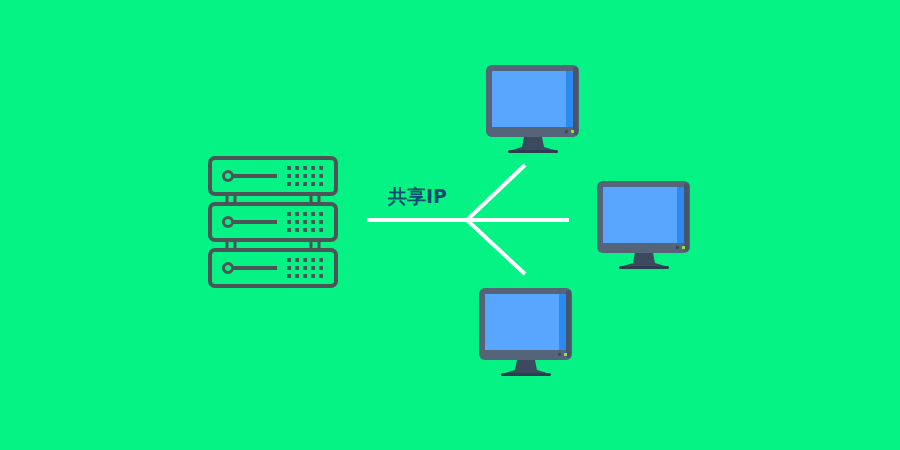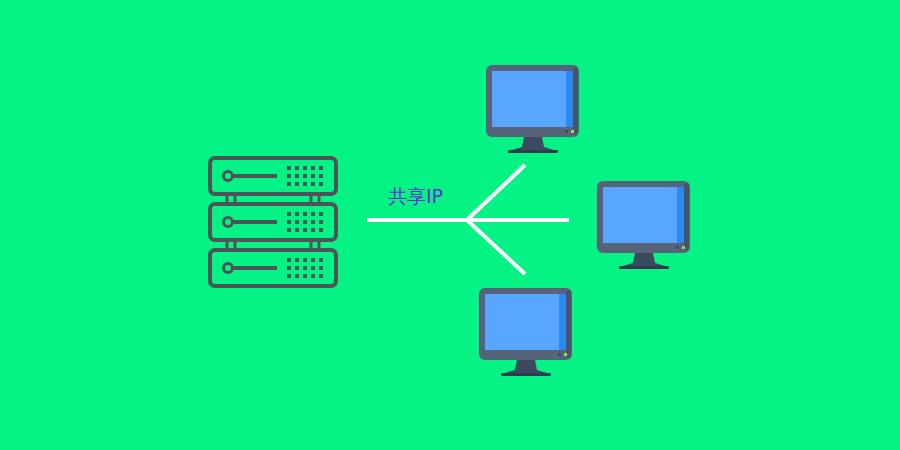--- a/index.html
+++ b/index.html
@@ -5,21 +5,21 @@
     html, body { margin: 0; padding: 0; }
     body {
       width: 900px; height: 450px; overflow: hidden;
       background: #05f285;
       position: relative;
       font-family: "DejaVu Sans", sans-serif;
     }
     .canvas { position: absolute; left: 0; top: 0; width: 900px; height: 450px; }
     .label {
       position: absolute; left: 388px; top: 184px;
-      color: #6d28d9; font-weight: normal; font-size: 19px; line-height: 24px;
+      color: #0c4a6e; font-weight: bold; font-size: 19px; line-height: 24px;
       letter-spacing: 0px;
     }
   </style>
 </head>
 <body>
 
 <svg class="canvas" viewBox="0 0 900 450" xmlns="http://www.w3.org/2000/svg">
   <defs>
     <g id="monitor">
 

